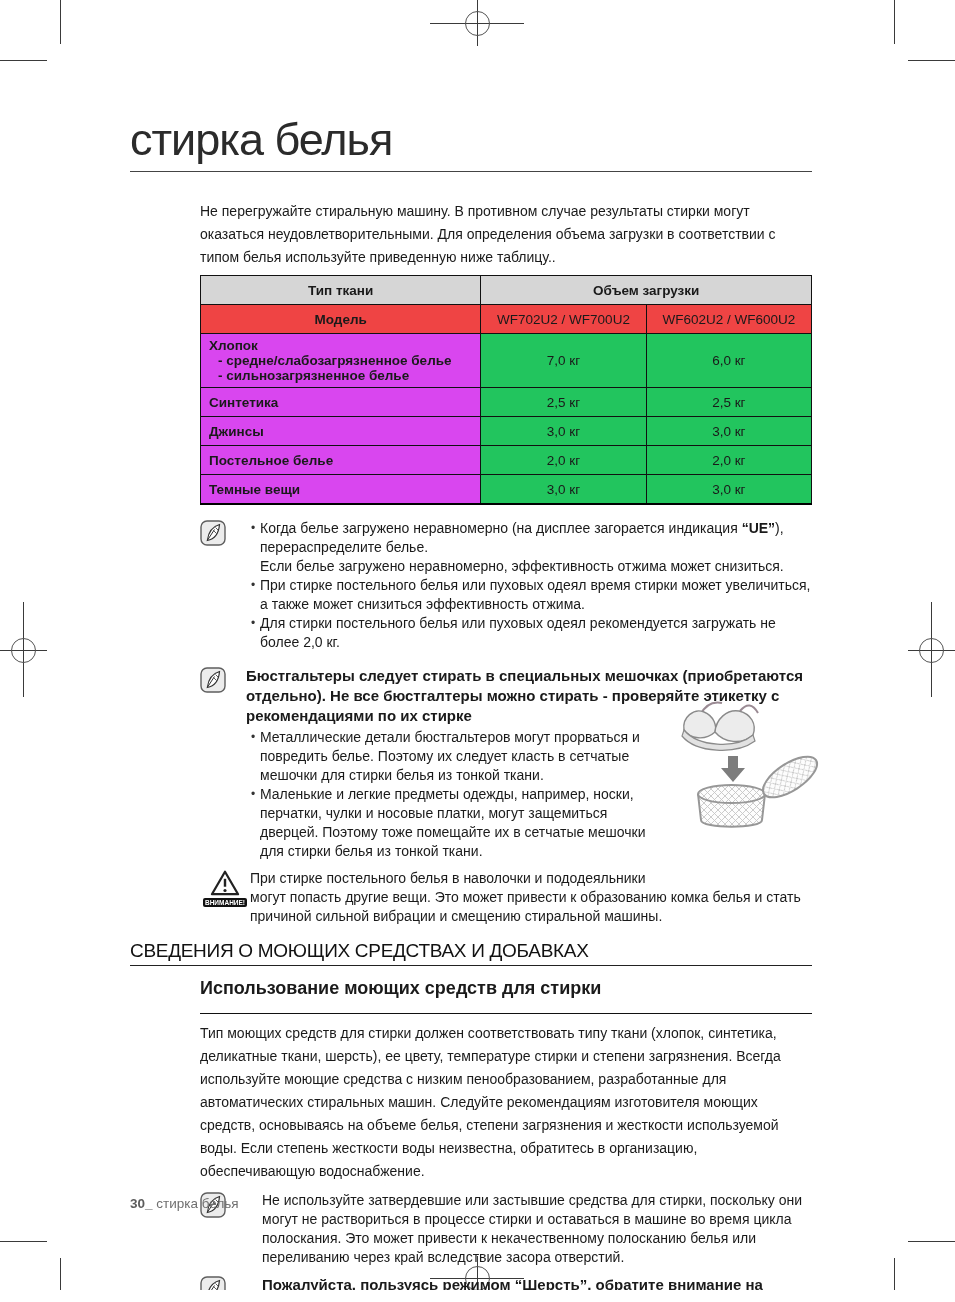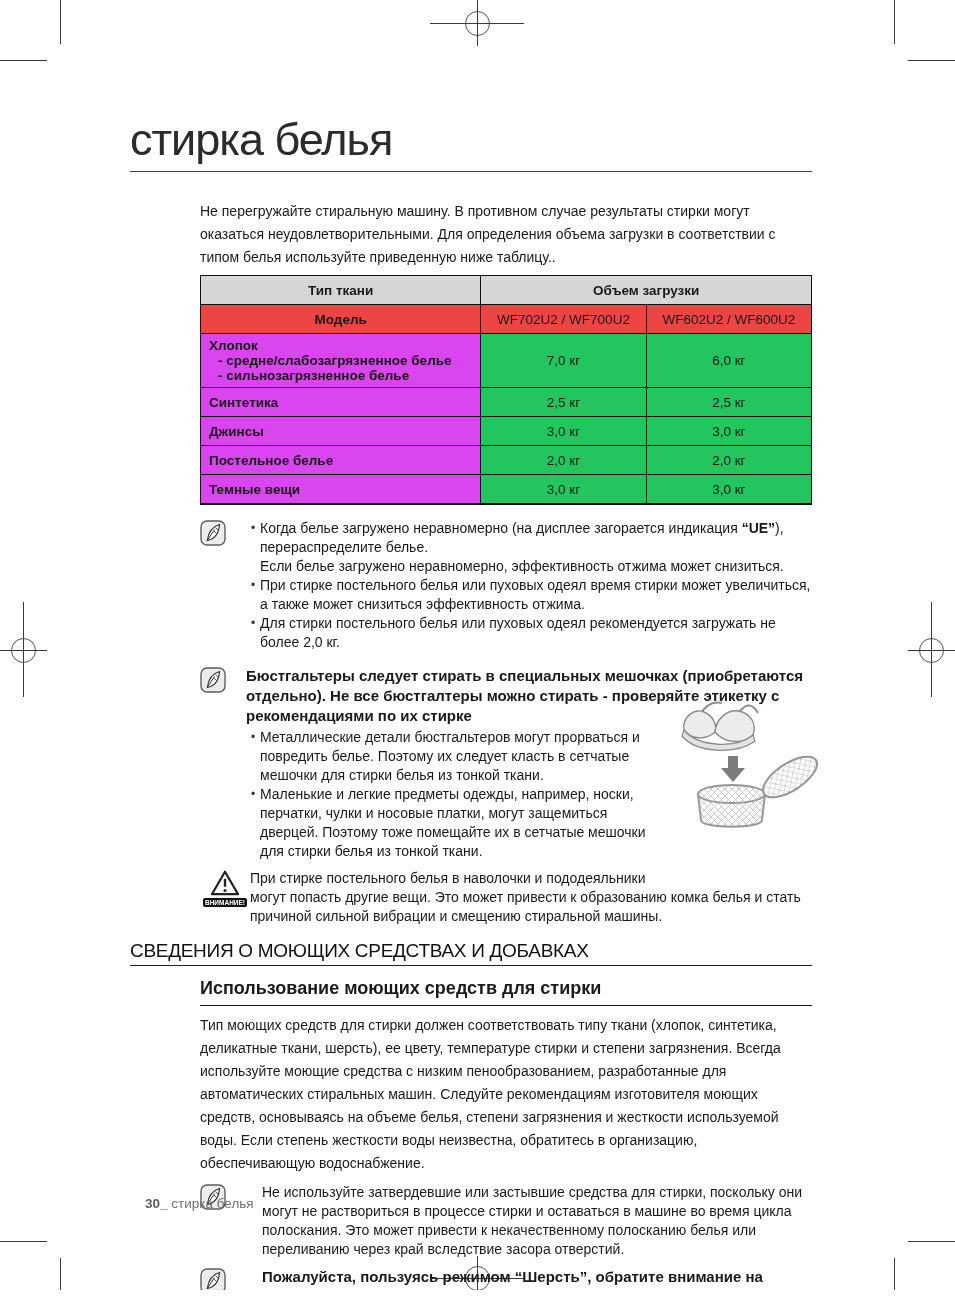--- a/index.html
+++ b/index.html
@@ -38,24 +38,24 @@
   .illus{position:absolute;right:-12px;top:32px;}
   .warn{display:flex;margin-top:8px;}
   .warn-icn{flex:0 0 50px;display:flex;flex-direction:column;align-items:center;gap:1px;}
   .warn-label{background:#111;color:#fff;font-size:6.5px;font-weight:bold;
               padding:1px 2px;border-radius:2px;letter-spacing:0;}
   .warn-spacer{float:right;width:150px;height:13px;}
   
   .big-h{margin:14px 0 0 0;font-size:19px;font-weight:normal;letter-spacing:-0.3px;
          padding-bottom:3px;border-bottom:1.5px solid #222;color:#111;}
   .c2{margin-top:12px;}
-  .sub-h{margin:0;font-size:18px;font-weight:bold;padding-bottom:6px;border-bottom:1.5px solid #111;}
+  .sub-h{margin:0;font-size:18px;font-weight:bold;padding-bottom:14px;border-bottom:1.5px solid #111;}
   .c2 .body-p{margin-top:8px;}
   .c2 .note{margin-top:8px;gap:16px;}
-  .footer{position:absolute;left:145px;top:1196px;font-size:13.5px;color:#6f6f6f;}
+  .footer{position:absolute;left:130px;top:1196px;font-size:13.5px;color:#6f6f6f;}
   .footer b{color:#5c5c5c;}
 </style>
 </head>
 <body>
 
 <div class="page">
 
   <svg class="cropmarks" width="955" height="1302" viewBox="0 0 955 1302" fill="none" stroke="#3a3a3a" stroke-width="1">
 
     <line x1="477.5" y1="0" x2="477.5" y2="46"></line>

